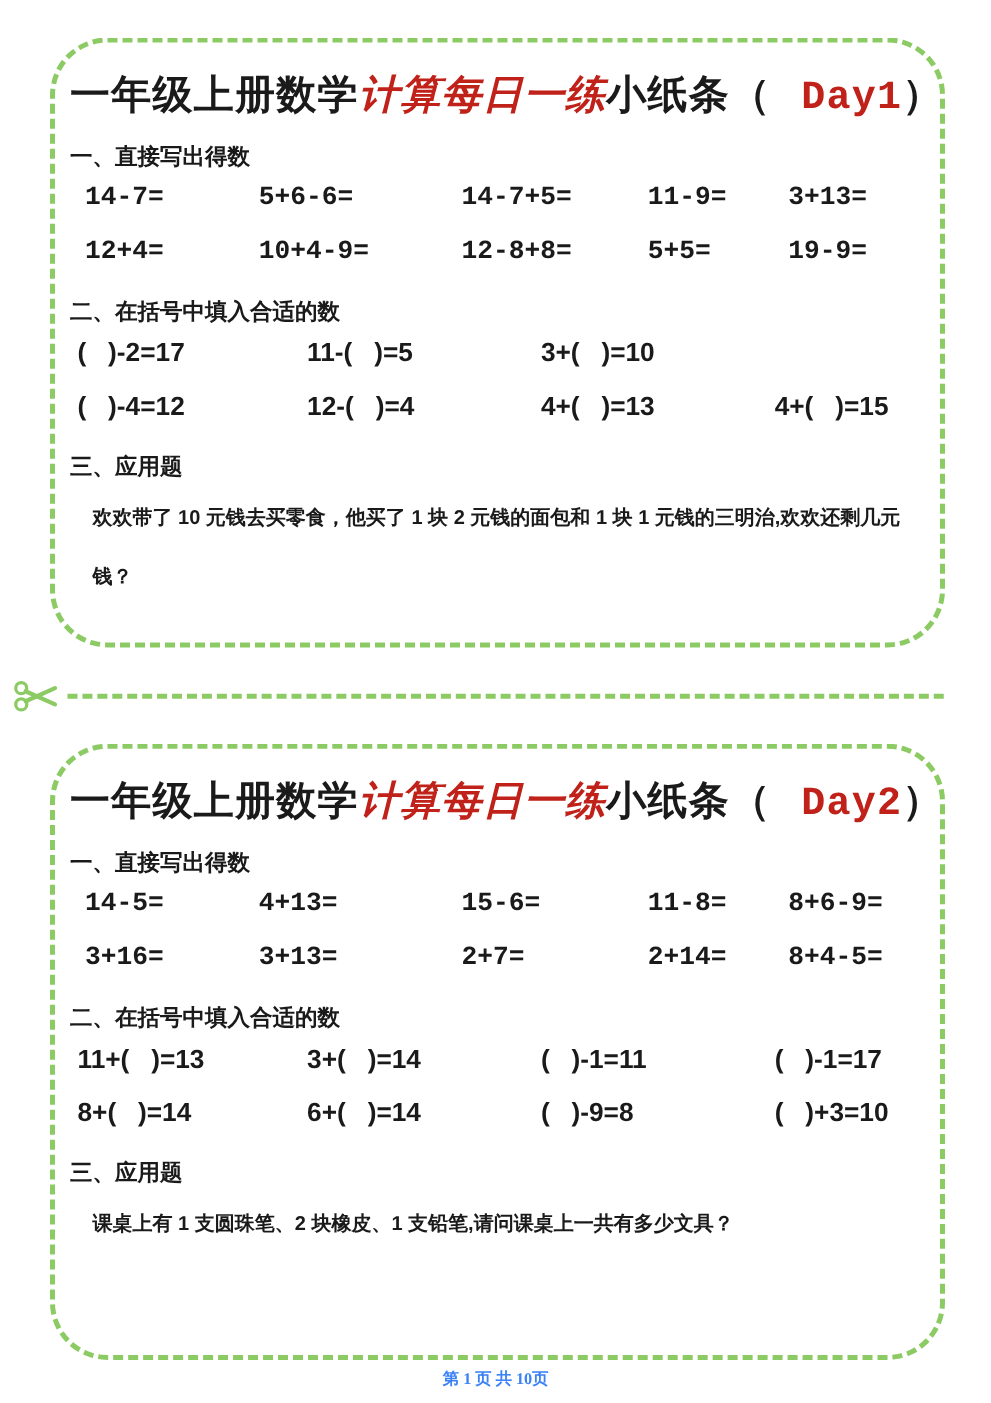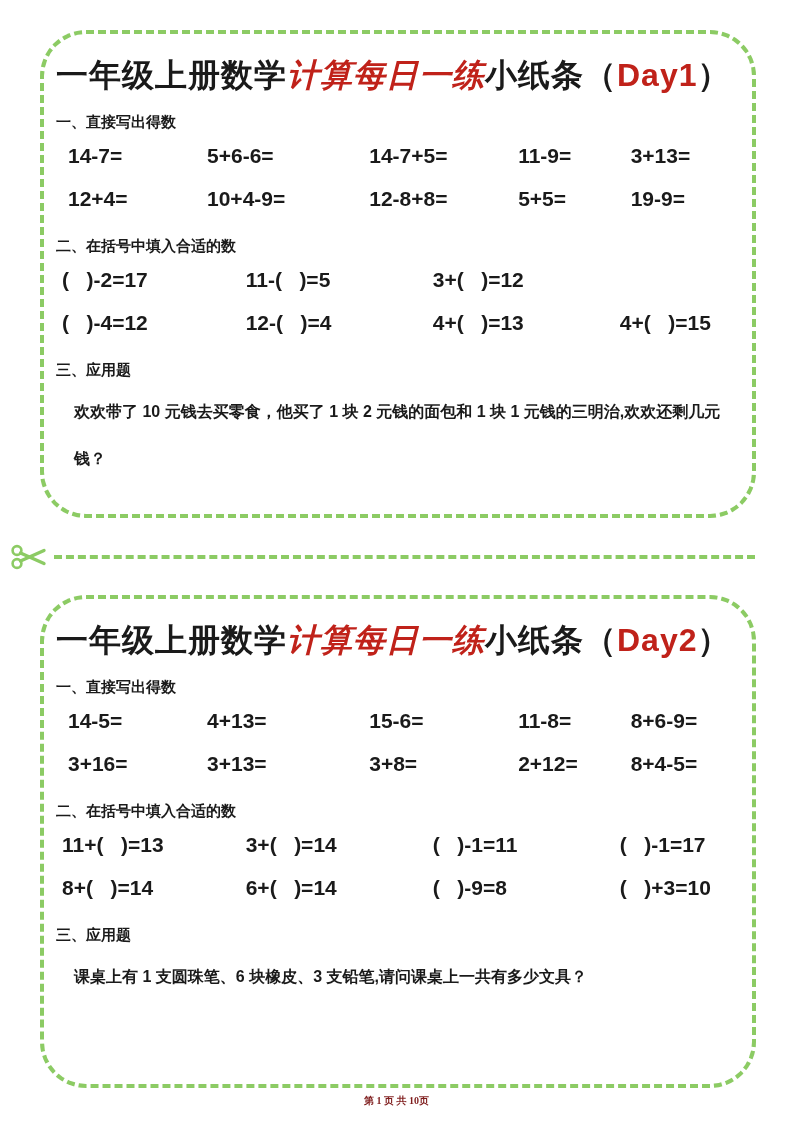--- a/index.html
+++ b/index.html
@@ -30,37 +30,38 @@
     font-size:32px;
     font-weight:700;
     line-height:42px;
     letter-spacing:1px;
     margin-top:12px;
     white-space:nowrap;
   }
   .title .hl{color:var(--red);font-style:italic;}
   .title .day{
     color:var(--red);
-    font-family:Liberation Sans, sans-serif;
-    font-weight:700;
+    font-family:Liberation Mono, monospace;
+    font-weight:700;
+    margin-left:24px;
   }
   .sec-heading{
-    font-size:15px;
+    font-size:18px;
     font-weight:700;
     line-height:24px;
     margin-top:14px;
   }
   .eq-grid{
     display:grid;
     padding-left:12px;
     align-items:center;
     font-size:21px;
     font-weight:700;
   }
-  .eq-grid.cols5{grid-template-columns:21% 24.5% 22.5% 17% 15%;}
+  .eq-grid.cols5{grid-template-columns:21% 24.5% 22.5% 17% 15%;font-family:Liberation Mono, monospace;}
   .eq-grid.cols4{grid-template-columns:27.5% 28% 28% 16.5%;padding-left:6px;text-align:center;}
   .eq-grid .row-h{height:43px;display:flex;align-items:center;}
   .eq{white-space:pre;}
   .word-problem{
     margin-top:6px;
     padding:0 6px 0 18px;
     font-size:16px;
     font-weight:700;
     line-height:47px;
   }
@@ -71,24 +72,24 @@
   }
   .cut-row svg{margin-left:10px;flex:0 0 auto;}
   .cut-line{
     flex:1;
     border-top:4px dashed var(--green);
     margin-left:6px;
     margin-right:38px;
   }
   .footer{
     text-align:center;
-    font-size:10px;
+    font-size:13px;
     font-weight:700;
     margin-top:6px;
-    color:#7f1d1d;
+    color:#3b82f6;
     font-family:"Liberation Serif","DejaVu Serif",serif;
   }
 </style>
 </head>
 <body>
 
 <div class="sheet sheet1">
   <div class="title">
     <span>一年级上册数学</span><span class="hl">计算每日一练</span><span>小纸条（</span><span class="day">Day1</span><span>）</span>
   </div>
@@ -131,21 +132,21 @@
 
   <div class="sec-heading">二、在括号中填入合适的数</div>
   <div class="eq-grid cols4">
     <div class="row-h">
         <span class="eq">(   )-2=17</span>
       </div>
     <div class="row-h">
         <span class="eq">11-(   )=5</span>
       </div>
     <div class="row-h">
-        <span class="eq">3+(   )=12</span>
+        <span class="eq">3+(   )=10</span>
       </div>
   </div>
   <div class="eq-grid cols4">
     <div class="row-h">
         <span class="eq">(   )-4=12</span>
       </div>
     <div class="row-h">
         <span class="eq">12-(   )=4</span>
       </div>
     <div class="row-h">
@@ -194,24 +195,24 @@
       </div>
   </div>
   <div class="eq-grid cols5">
     <div class="row-h">
         <span class="eq">3+16=</span>
       </div>
     <div class="row-h">
         <span class="eq">3+13=</span>
       </div>
     <div class="row-h">
-        <span class="eq">3+8=</span>
-      </div>
-    <div class="row-h">
-        <span class="eq">2+12=</span>
+        <span class="eq">2+7=</span>
+      </div>
+    <div class="row-h">
+        <span class="eq">2+14=</span>
       </div>
     <div class="row-h">
         <span class="eq">8+4-5=</span>
       </div>
   </div>
 
   <div class="sec-heading">二、在括号中填入合适的数</div>
   <div class="eq-grid cols4">
     <div class="row-h">
         <span class="eq">11+(   )=13</span>
@@ -235,16 +236,16 @@
       </div>
     <div class="row-h">
         <span class="eq">(   )-9=8</span>
       </div>
     <div class="row-h">
         <span class="eq">(   )+3=10</span>
       </div>
   </div>
 
   <div class="sec-heading">三、应用题</div>
-  <div class="word-problem">课桌上有 1 支圆珠笔、6 块橡皮、3 支铅笔,请问课桌上一共有多少文具？</div>
+  <div class="word-problem">课桌上有 1 支圆珠笔、2 块橡皮、1 支铅笔,请问课桌上一共有多少文具？</div>
 </div>
 
 <div class="footer">第 1 页 共 10页</div>
 
 </body></html>

